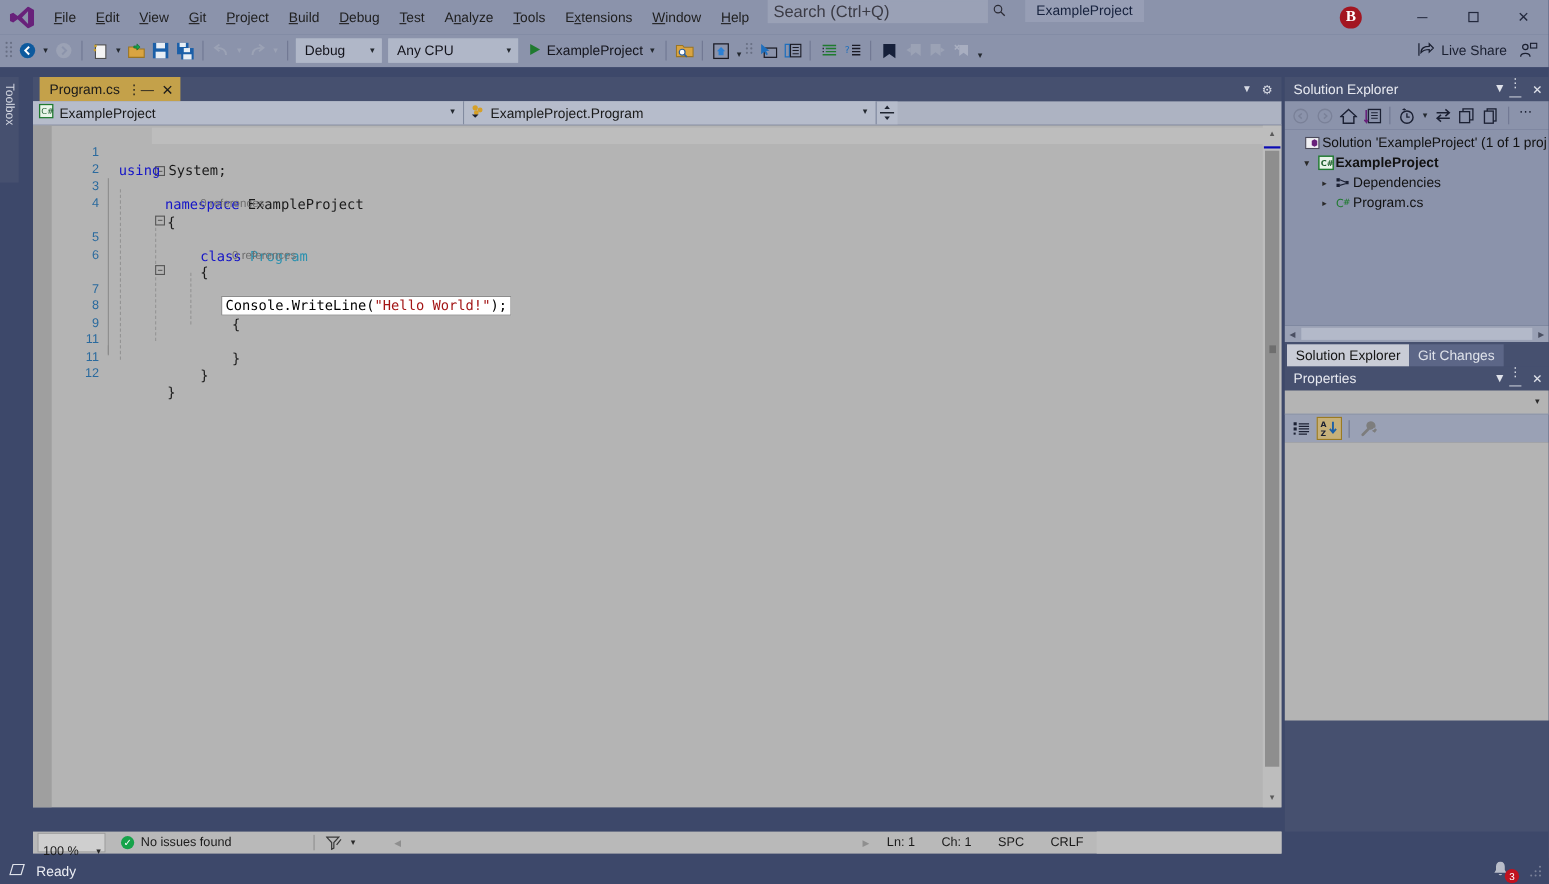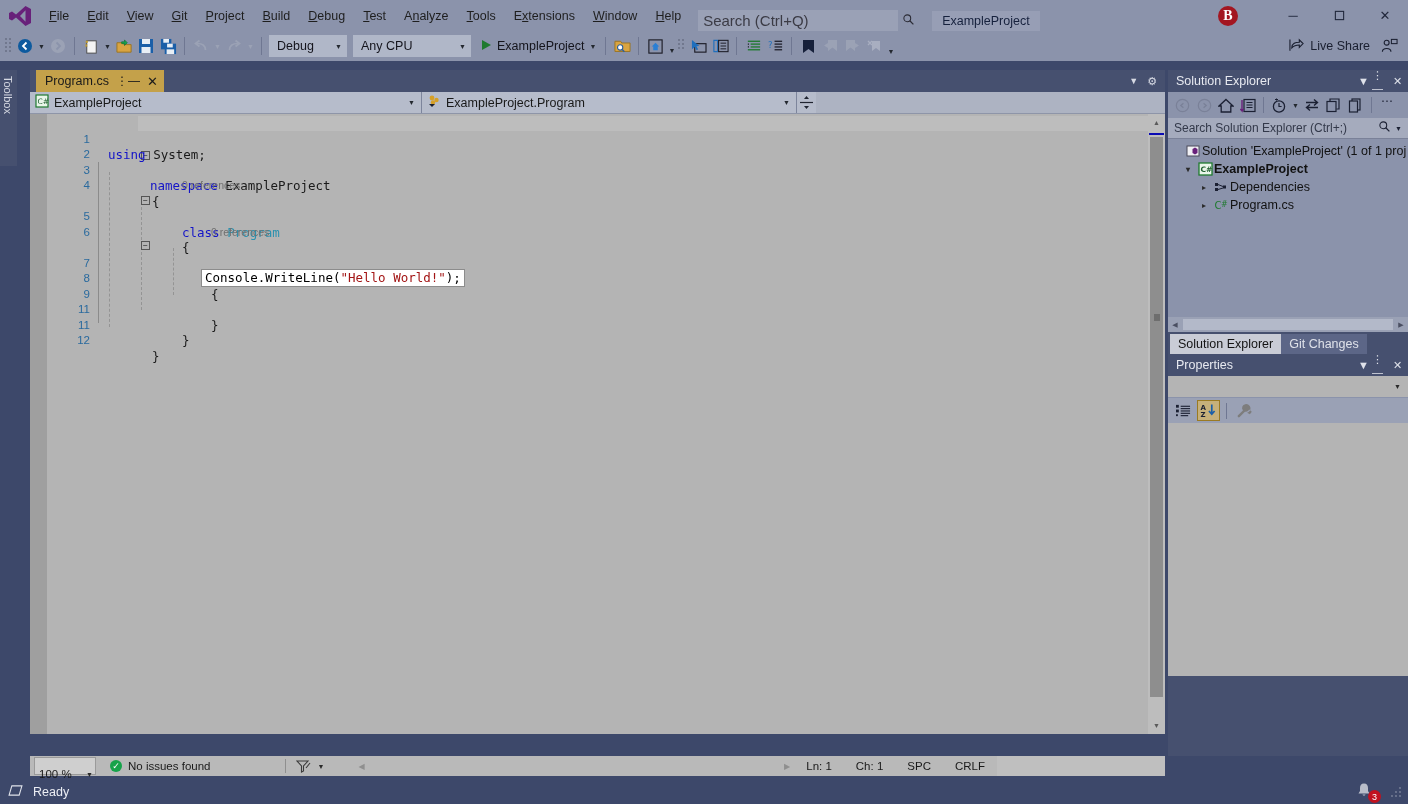--- a/index.html
+++ b/index.html
@@ -8,21 +8,21 @@
     font-family: "Liberation Sans", sans-serif;
     font-size: 12px;
     overflow: hidden;
     background: #3d486a;
   }
   #app { position: relative; width: 1408px; height: 804px; }
 
   
   .titlebar {
     position: absolute; left: 0; top: 0; width: 1408px; height: 31px;
-    background: #8b93ab; display: flex; align-items: flex-end;
+    background: #8b93ab; display: flex; align-items: flex-start;
   }
   .vs-logo { width: 40px; height: 31px; display: flex; align-items: center; justify-content: center; }
   .menubar { display: flex; align-items: center; height: 31px; }
   .menu-item {
     padding: 0 9px; height: 24px; line-height: 24px; color: #1e1e1e;
     font-size: 12.5px; cursor: default; white-space: nowrap;
   }
   .menu-item u { text-decoration: underline; }
   .search-box {
     margin-left: 8px; width: 200px; height: 21px; background: #9aa1b6;
@@ -708,30 +708,20 @@
       <div class="se-ico">
         <svg width="16" height="15" viewBox="0 0 16 15">
           <rect x="4" y="1" width="8" height="11" fill="none" stroke="#1b2033" stroke-width="1.2"></rect>
           <rect x="1.5" y="3" width="8" height="11" fill="#8b93ab" stroke="#1b2033" stroke-width="1.2"></rect>
         </svg>
       </div>
       <div class="se-sep"></div>
       <div class="se-ico" style="color:#1b2033;font-size:12px;align-items:flex-start">⋯</div>
     </div>
 
-    <div class="se-search">
-      <input type="text" placeholder="Search Solution Explorer (Ctrl+;)" style="">
-      <span>
-        <svg width="13" height="13" viewBox="0 0 16 16">
-          <circle cx="6.5" cy="6.5" r="4.2" fill="none" stroke="#1b2033" stroke-width="1.3"></circle>
-          <line x1="9.6" y1="9.6" x2="14" y2="14" stroke="#1b2033" stroke-width="1.5"></line>
-        </svg>
-      </span>
-      <span style="font-size:7px;color:#1b2033;padding:0 4px">▼</span>
-    </div>
 
     <div class="se-tree">
       <div class="tr">
         <span class="exp"></span>
         <span class="tico">
           <svg width="14" height="14" viewBox="0 0 14 14">
             <rect x="1" y="2" width="12" height="10" fill="#f0f0f4" stroke="#4a4a5a" stroke-width="1"></rect>
             <path d="M9 3.5 L11.5 5 v4 L9 10.5 L6.5 9 V5 Z" fill="#68217a"></path>
           </svg>
         </span>

